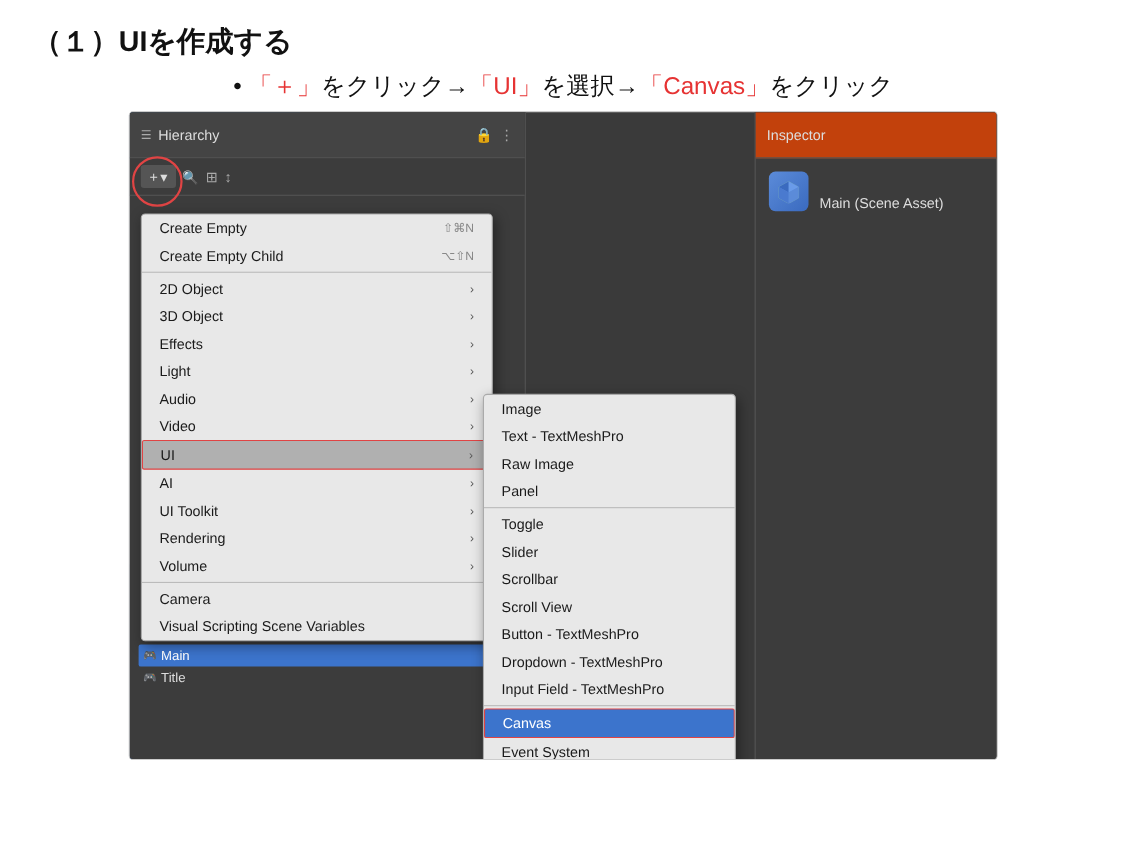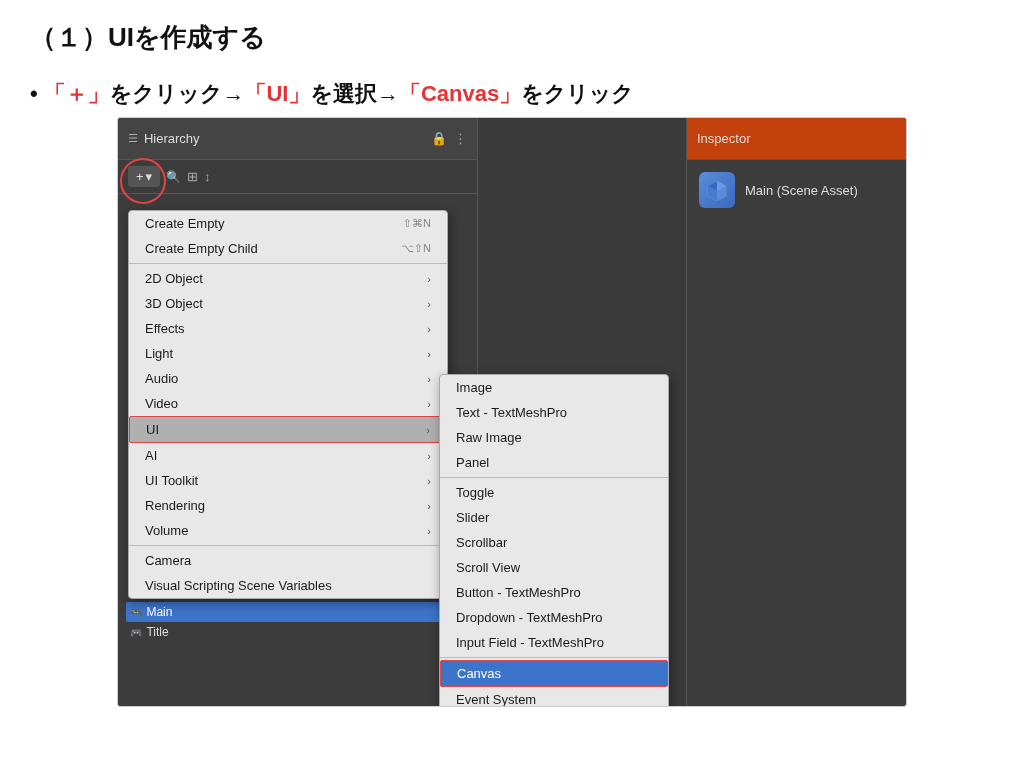--- a/index.html
+++ b/index.html
@@ -18,28 +18,29 @@
     }
 
     .title-section {
       margin-bottom: 8px;
     }
 
     .main-title {
       font-size: 26px;
       font-weight: 900;
       color: #111;
-      margin-bottom: 24px;
+      margin-bottom: 8px;
     }
 
     .subtitle {
       font-size: 22px;
-      font-weight: 700;
+      font-weight: 400;
       color: #111;
       margin-bottom: 4px;
+      text-align: center;
     }
 
     .subtitle .plus {
       color: #e63333;
     }
     .subtitle .ui-text {
       color: #e63333;
     }
     .subtitle .canvas-text {
       color: #e63333;
@@ -261,21 +262,21 @@
     }
 
     .inspector-title {
       color: #ddd;
       font-size: 13px;
     }
 
     .inspector-content {
       padding: 12px;
       display: flex;
-      align-items: center;
+      align-items: flex-end;
       gap: 10px;
     }
 
     .unity-cube-icon {
       width: 36px;
       height: 36px;
       background: linear-gradient(135deg, #5b8bd9, #3a6abf);
       border-radius: 6px;
       display: flex;
       align-items: center;

